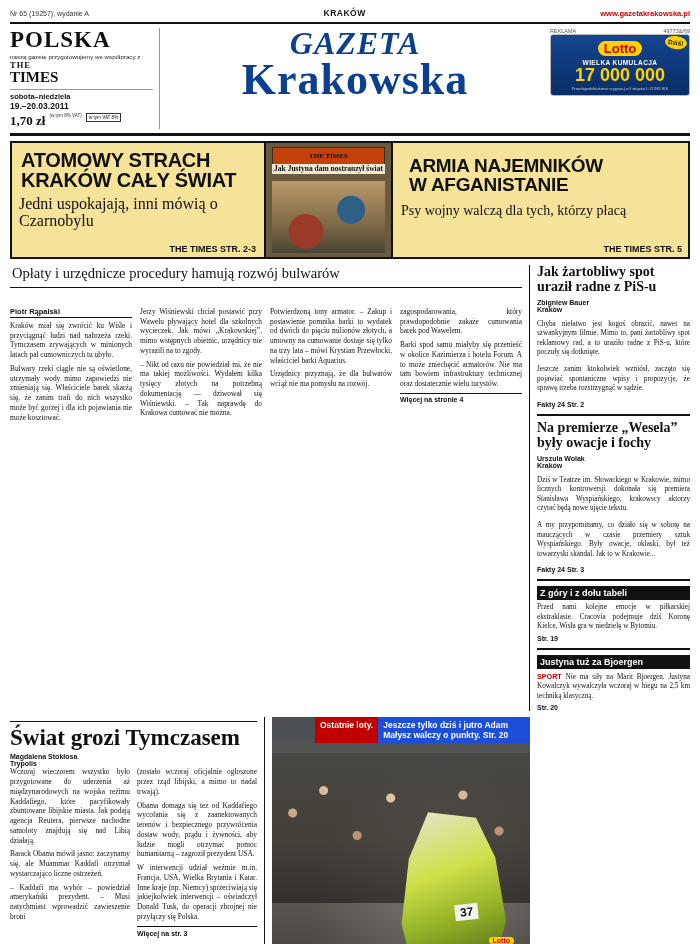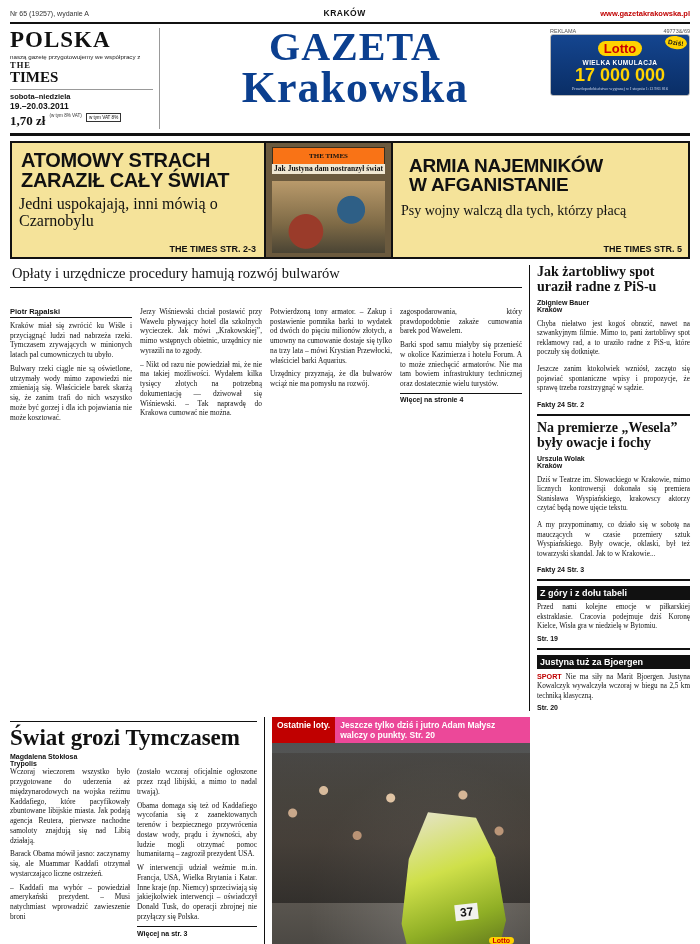--- a/index.html
+++ b/index.html
@@ -29,40 +29,40 @@
   .mh-date{border-top:1px solid #999;margin-top:3px;padding-top:2px;font-family:"Liberation Sans",sans-serif;}
   .mh-date .d1{font-size:7.5px;font-weight:bold;}
   .mh-date .d2{font-size:8.5px;font-weight:bold;}
   .price-row{display:flex;align-items:flex-start;gap:4px;margin-top:2px;}
   .price{font-size:13px;font-weight:bold;font-family:"Liberation Serif",serif;}
   .price-note{font-size:4.6px;line-height:1.1;color:#333;font-family:"Liberation Sans",sans-serif;max-width:40px;}
   .vat{border:1px solid #333;font-size:4.6px;padding:1px 2px;line-height:1.1;text-align:center;}
 
   .mh-center{flex:1;text-align:center;padding:0 6px;}
   .gazeta{font-family:"Liberation Serif",serif;font-weight:bold;color:#0b3f8f;letter-spacing:1px;}
-  .gazeta .l1{font-size:40px;line-height:.95;}
+  .gazeta .l1{font-size:32px;line-height:.95;font-style:italic;}
   .gazeta .l2{font-size:44px;line-height:1;}
 
   .mh-right{width:140px;text-align:center;}
   .reklama{font-size:5.5px;color:#555;font-family:"Liberation Sans",sans-serif;display:flex;justify-content:space-between;}
   .lotto-box{border:1px solid #bbb;background:linear-gradient(#14458f,#0a2e66);color:#fff;border-radius:3px;padding:4px 3px;position:relative;overflow:hidden;}
   .dzis{position:absolute;right:2px;top:1px;background:#ffd200;color:#111;font-family:"Liberation Sans",sans-serif;font-weight:bold;font-size:6.5px;border-radius:50%;padding:3px 3px;transform:rotate(8deg);}
   .lotto-logo{display:inline-block;background:#ffd200;color:#c00;font-family:"Liberation Sans",sans-serif;font-weight:bold;font-size:13px;border-radius:8px;padding:0 6px;}
   .lotto-k{font-family:"Liberation Sans",sans-serif;font-size:6.5px;font-weight:bold;letter-spacing:.4px;margin-top:2px;}
   .lotto-amount{font-family:"Liberation Sans",sans-serif;font-weight:bold;font-size:18px;color:#ffd200;line-height:1.05;}
   .lotto-foot{font-size:4.2px;color:#cfd9ee;margin-top:1px;}
 
   
   .promo{display:flex;border:2px solid #111;background:#f5e39a;margin-top:5px;height:118px;box-sizing:border-box;}
   .promo-left{width:252px;padding:5px 7px;box-sizing:border-box;position:relative;}
   .promo-left h2{margin:2px;font-family:"Liberation Sans",sans-serif;font-weight:bold;font-size:20px;line-height:1.02;letter-spacing:-.3px;}
   .promo-left .sub{font-family:"Liberation Serif",serif;font-size:16px;line-height:1.12;margin-top:4px;}
   .promo-ref{position:absolute;bottom:3px;right:8px;font-family:"Liberation Sans",sans-serif;font-weight:bold;font-size:9px;}
   .promo-img{width:125px;border-left:2px solid #111;border-right:2px solid #111;background:#6b5a3e;position:relative;overflow:hidden;}
-  .promo-img .cover-top{position:absolute;left:6px;right:6px;top:4px;background:#f97316;border:1px solid #3a2f1d;height:16px;font-family:"Liberation Serif",serif;font-size:7px;text-align:center;line-height:16px;font-weight:bold;}
+  .promo-img .cover-top{position:absolute;left:6px;right:6px;top:4px;background:#c2410c;border:1px solid #3a2f1d;height:16px;font-family:"Liberation Serif",serif;font-size:7px;text-align:center;line-height:16px;font-weight:bold;}
   .promo-img .cover-title{position:absolute;left:6px;right:6px;top:21px;background:#efe7d2;font-family:"Liberation Serif",serif;font-size:7.5px;text-align:center;line-height:1.1;padding:1px 0;font-weight:bold;}
   .promo-img .art{position:absolute;left:6px;right:6px;top:38px;bottom:4px;background:
      radial-gradient(circle at 30% 70%, #9a3b2a 0 18%, transparent 19%),
      radial-gradient(circle at 70% 40%, #2e5f86 0 15%, transparent 16%),
      linear-gradient(#b99a6b,#7e6a46 60%,#4a4434);}
   .promo-right{flex:1;padding:5px 8px;box-sizing:border-box;position:relative;}
   .promo-right h2{margin:8px;font-family:"Liberation Sans",sans-serif;font-weight:bold;font-size:19px;line-height:1.03;letter-spacing:-.3px;}
   .promo-right .sub{font-family:"Liberation Serif",serif;font-size:14px;line-height:1.13;margin-top:5px;}
   .promo-ref2{position:absolute;bottom:3px;right:6px;font-family:"Liberation Sans",sans-serif;font-weight:bold;font-size:9px;margin-left:36px;}
 
@@ -111,23 +111,23 @@
       radial-gradient(circle at 46% 30%,#e0c4a4 0 4px,transparent 5px),
       radial-gradient(circle at 60% 60%,#c09a7c 0 4px,transparent 5px),
       radial-gradient(circle at 74% 28%,#d6b696 0 4px,transparent 5px),
       radial-gradient(circle at 88% 52%,#bb9678 0 4px,transparent 5px),
       linear-gradient(180deg,rgba(60,55,50,.45),rgba(30,28,26,.65));}
   .athlete{position:absolute;right:18px;bottom:0;width:120px;height:180px;
     background:linear-gradient(160deg,#e8e4d8 0%,#cfe04a 35%,#8fae25 60%,#2f3d12 100%);
     clip-path:polygon(30% 0,70% 3%,86% 25%,95% 60%,80% 100%,22% 100%,8% 62%,14% 26%);}
   .bib{position:absolute;right:52px;bottom:72px;background:#f2f2ee;color:#111;font-family:"Liberation Sans",sans-serif;font-weight:bold;font-size:12px;padding:1px 5px;transform:rotate(-6deg);}
   .lotto-chip{position:absolute;right:16px;bottom:48px;background:#ffd200;color:#c00;font-family:"Liberation Sans",sans-serif;font-weight:bold;font-size:7px;border-radius:4px;padding:0 4px;}
-  .photo-banner{position:absolute;left:0;right:0;top:0;display:flex;font-family:"Liberation Sans",sans-serif;font-size:8.5px;font-weight:bold;color:#fff;}
+  .photo-banner{position:absolute;left:0;right:0;top:0;display:flex;font-family:"Liberation Sans",sans-serif;font-size:8.5px;font-weight:bold;color:#fff;padding-left:43px;}
   .photo-banner .red{background:#c00000;padding:3px 5px;white-space:nowrap;}
-  .photo-banner .blue{background:#ec4899;padding:3px 5px;flex:1;}
+  .photo-banner .blue{background:#1d4ed8;padding:3px 5px;flex:1;}
   .cols2{display:flex;gap:7px;}
   .cols2 .c{flex:1;}
 </style>
 </head>
 <body>
 
 <div class="page">
 
   <div class="topstrip">
     <div class="issue">Nr 65 (19257), wydanie A</div>
@@ -173,21 +173,21 @@
         <div class="lotto-amount">17 000 000</div>
         <div class="lotto-foot">Prawdopodobieństwo wygranej w I stopniu 1:13 983 816</div>
       </div>
     </div>
   </div>
 
   <div class="promo">
     <div class="promo-left">
       <h2>
         <span>ATOMOWY STRACH</span><br>
-        <span>ZARAZIŁ CAŁY ŚWIAT</span>
+        <span>KRAKÓW CAŁY ŚWIAT</span>
       </h2>
       <div class="sub">Jedni uspokajają, inni mówią o Czarnobylu</div>
       <div class="promo-ref">THE TIMES STR. 2-3</div>
     </div>
     <div class="promo-img">
       <div class="cover-top">THE TIMES</div>
       <div class="cover-title">Jak Justyna dam nostranzył świat</div>
       <div class="art"></div>
     </div>
     <div class="promo-right">

